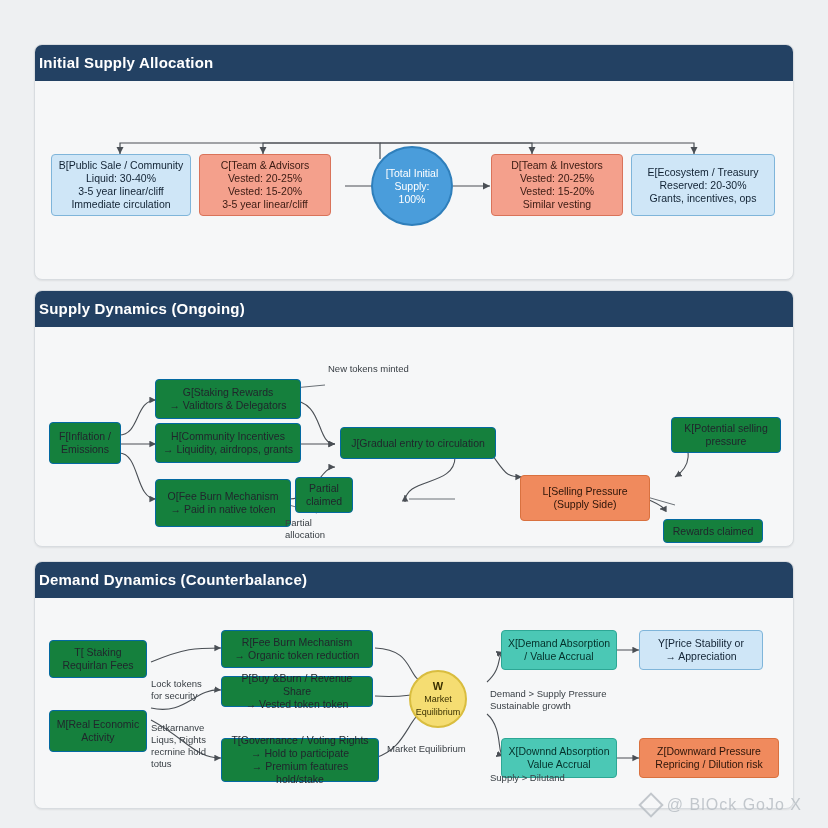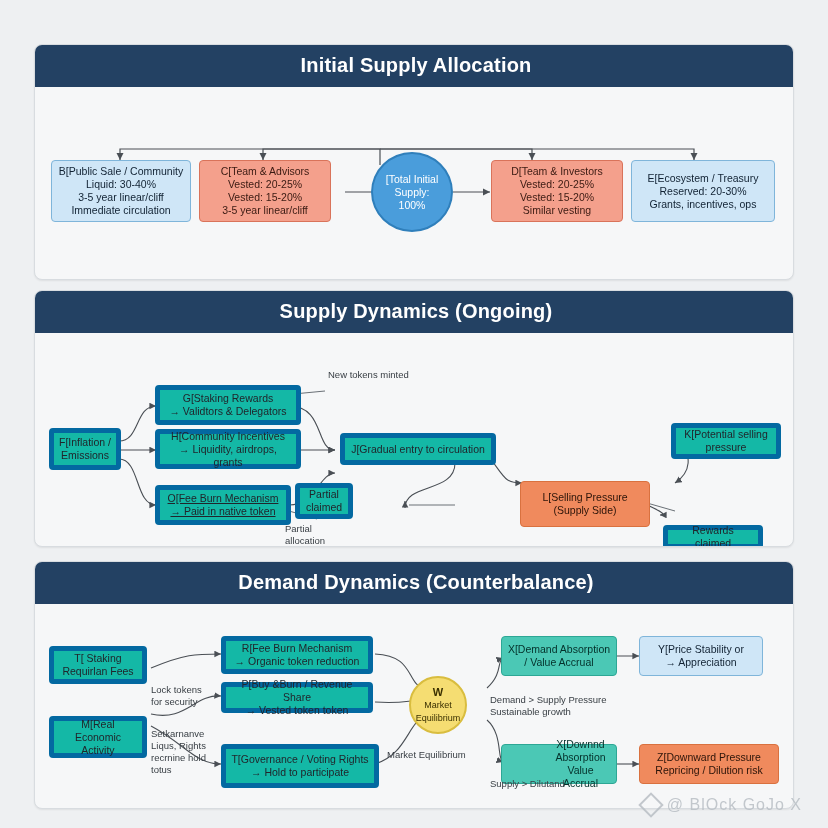--- a/index.html
+++ b/index.html
@@ -17,23 +17,22 @@
     border:1px solid #d8dce0;
     border-radius:8px;
     box-shadow:0 1px 2px rgba(0,0,0,.07);
     position:absolute;
     left:34px;right:34px;
     overflow:hidden;
   }
   .panel-title{
     background:#234163;
     color:#ffffff;
-    font-size:20px;
+    font-size:15px;
     font-weight:bold;
-    text-align:center;
     padding:9px 0 10px 4px;
     letter-spacing:.2px;
   }
   .panel-body{position:relative;width:100%;height:100%;}
 
   .node{
     position:absolute;
     box-sizing:border-box;
     border-radius:4px;
     font-size:10.5px;
@@ -47,21 +46,21 @@
   }
   .node .ttl{font-weight:normal;}
   .node .sub{font-weight:normal;}
 
   .blue{background:#cfe6f7;border:1px solid #7fb5da;color:#123}
   .red{background:#f4a08c;border:1px solid #d9735a;color:#3a1a12}
   .circle{
     background:#4a9ddb;border:2px solid #2f7fbb;color:#ffffff;
     border-radius:50%;font-weight:bold;
   }
-  .gray{background:#14b8a6;border:5px solid #0369a1;color:#20262c}
+  .gray{background:#15803d;border:1px solid #0369a1;color:#20262c}
   .orange{background:#f08a5d;border:1px solid #d9713f;color:#2b1409}
   .teal{background:#4bc8b5;border:1px solid #2da795;color:#04302a}
   .yellowcircle{background:#f5dd72;border:2px solid #d9bd3f;color:#3a3000;border-radius:50%;}
   .label{
     position:absolute;font-size:9.5px;color:#3a4046;line-height:12px;text-align:left;
   }
 
   svg.edges{position:absolute;left:0;top:0;width:100%;height:100%;overflow:visible;}
   .wm{
     position:absolute;right:26px;bottom:14px;
@@ -162,21 +161,21 @@
       <div class="node gray" style="left:120px;top:52px;width:146px;height:40px;">
         <div class="ttl">G[Staking Rewards</div>
         <div class="sub">→ Validtors &amp; Delegators</div>
       </div>
 
       <div class="node gray" style="left:120px;top:96px;width:146px;height:40px;">
         <div class="ttl">H[Community Incentives</div>
         <div class="sub">→ Liquidity, airdrops, grants</div>
       </div>
 
-      <div class="node gray" style="left:120px;top:152px;width:136px;height:40px;text-decoration:underline;">
+      <div class="node gray" style="left:120px;top:152px;width:136px;height:48px;">
         <div class="ttl">O[Fee Burn Mechanism</div>
         <div class="sub">→ Paid in native token</div>
       </div>
 
       <div class="node gray" style="left:305px;top:100px;width:156px;height:32px;">
         <div class="ttl">J[Gradual entry to circulation</div>
       </div>
 
       <div class="node orange" style="left:485px;top:148px;width:130px;height:46px;">
         <div class="ttl">L[Selling Pressure</div>
@@ -237,39 +236,40 @@
       </div>
 
       <div class="node gray" style="left:186px;top:78px;width:152px;height:31px;">
         <div class="ttl">P[Buy &amp;Burn / Revenue Share</div>
         <div class="sub">→ Vested token token</div>
       </div>
 
       <div class="node gray" style="left:186px;top:140px;width:158px;height:44px;">
         <div class="ttl">T[Governance / Voting Rights</div>
         <div class="sub">→ Hold to participate</div>
+        <div class="sub">→ Premium features hold/stake</div>
       </div>
 
       <div class="node yellowcircle" style="left:374px;top:72px;width:58px;height:58px;">
         <div class="ttl" style="font-weight:bold;font-size:11px;">W</div>
         <div class="sub" style="font-size:9px;">Market</div>
         <div class="sub" style="font-size:9px;">Equilibrium</div>
       </div>
 
       <div class="node teal" style="left:466px;top:32px;width:116px;height:40px;">
         <div class="ttl">X[Demand Absorption</div>
         <div class="sub">/ Value Accrual</div>
       </div>
 
       <div class="node blue" style="left:604px;top:32px;width:124px;height:40px;">
         <div class="ttl">Y[Price Stability or</div>
         <div class="sub">→ Appreciation</div>
       </div>
 
-      <div class="node teal" style="left:466px;top:140px;width:116px;height:40px;padding-left:48px;">
+      <div class="node teal" style="left:466px;top:140px;width:116px;height:40px;">
         <div class="ttl">X[Downnd Absorption</div>
         <div class="sub">Value Accrual</div>
       </div>
 
       <div class="node orange" style="left:604px;top:140px;width:140px;height:40px;">
         <div class="ttl">Z[Downward Pressure</div>
         <div class="sub">Repricing / Dilution risk</div>
       </div>
 
       <div class="label" style="left:116px;top:80px;white-space:pre;">Lock tokens

